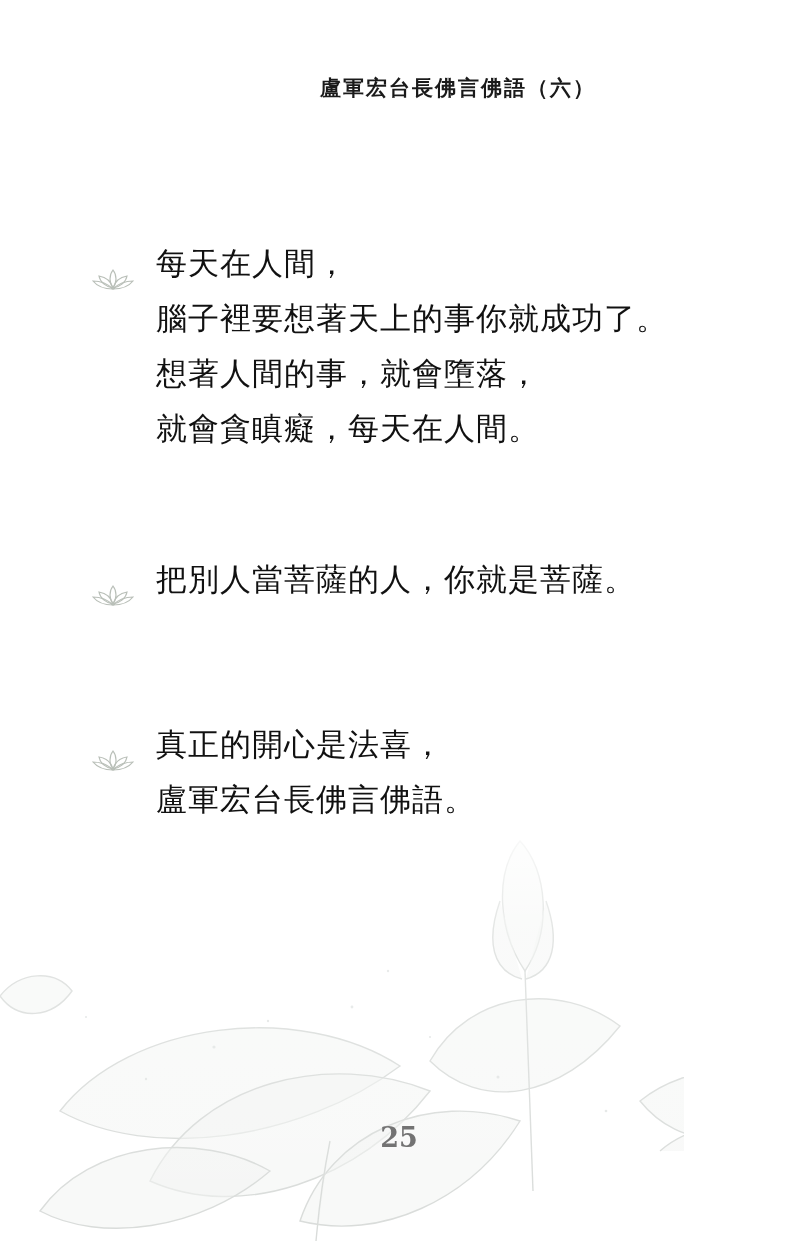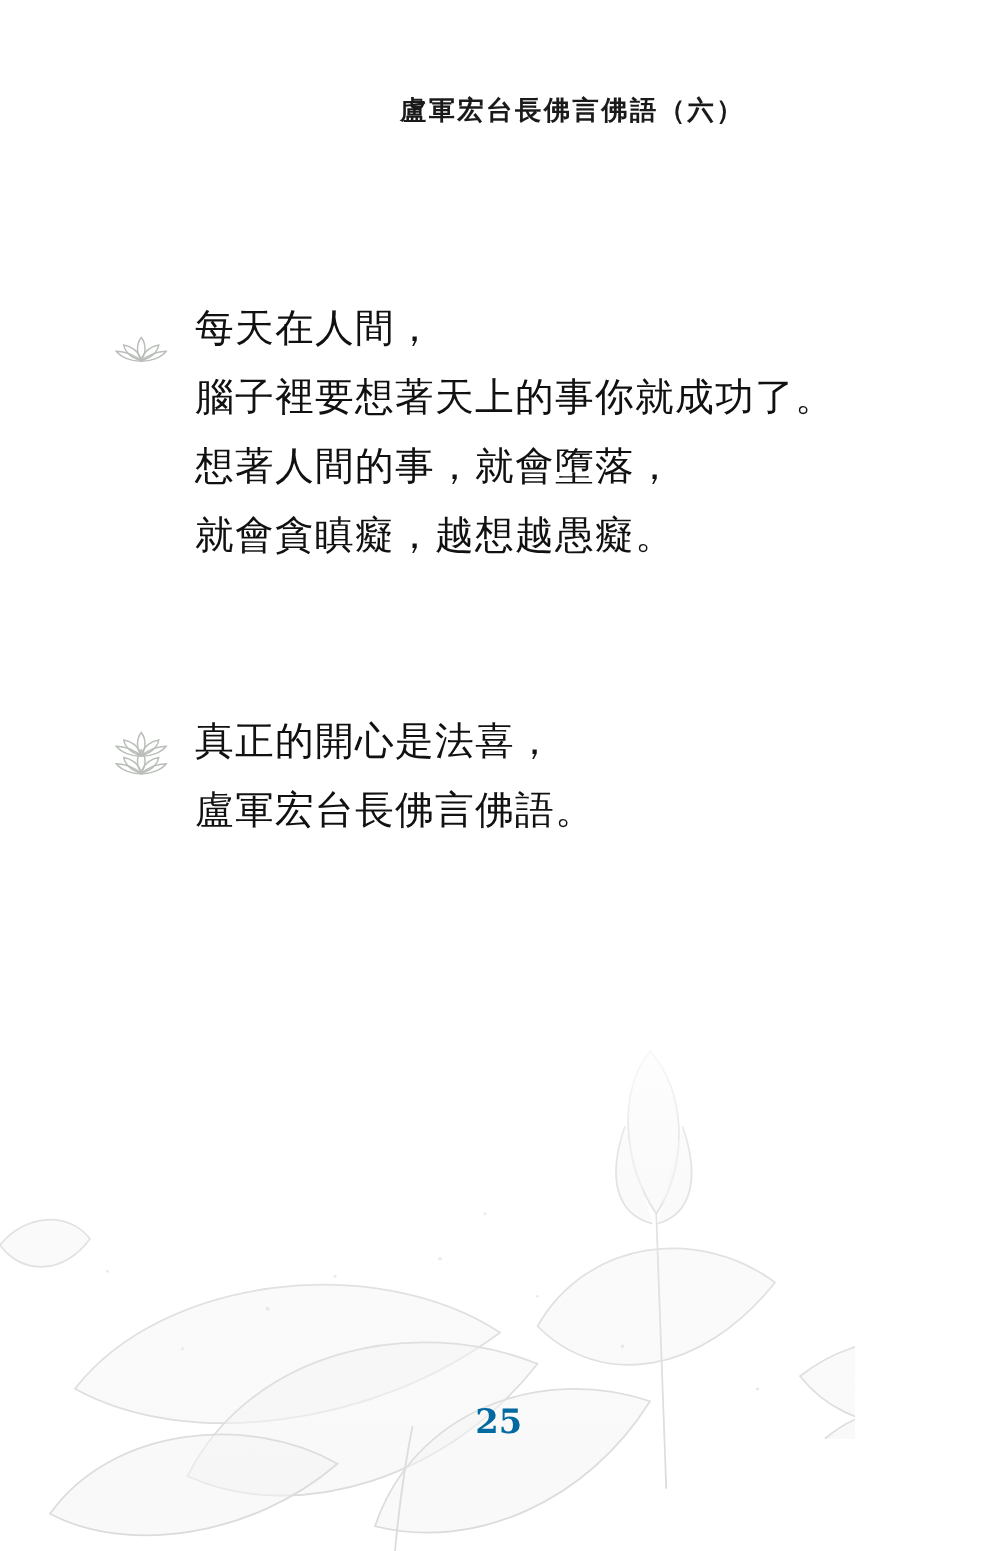--- a/index.html
+++ b/index.html
@@ -80,21 +80,21 @@
   
   .page-number {
     position: absolute;
     top: 1122px;
     left: 0;
     width: 798px;
     text-align: center;
     font-family: "DejaVu Serif", "Liberation Serif", serif;
     font-size: 27px;
     font-weight: 700;
-    color: #0369a1;
+    color: #737373;
     z-index: 3;
   }
 </style>
 </head>
 <body>
 
 <div class="page">
 
   <svg class="watermark" viewBox="0 0 798 430" aria-hidden="true">
     <defs>
@@ -153,33 +153,34 @@
           <path d="M21 4 C 25 9, 25 17, 21 22 C 17 17, 17 9, 21 4 Z"></path>
           <path d="M21 22 C 14 21, 8 16, 7 10 C 13 11, 19 15, 21 22 Z"></path>
           <path d="M21 22 C 28 21, 34 16, 35 10 C 29 11, 23 15, 21 22 Z"></path>
           <path d="M21 23 C 13 23, 5 20, 1 15 C 8 15, 16 18, 21 23 Z"></path>
           <path d="M21 23 C 29 23, 37 20, 41 15 C 34 15, 26 18, 21 23 Z"></path>
         </g>
       </svg>
       <div class="line">每天在人間，</div>
       <div class="line">腦子裡要想著天上的事你就成功了。</div>
       <div class="line">想著人間的事，就會墮落，</div>
-      <div class="line">就會貪瞋癡，越想越愚癡。</div>
+      <div class="line">就會貪瞋癡，每天在人間。</div>
     </div>
 
     <div class="entry" style="margin-bottom:110px;">
       <svg class="lotus-bullet" viewBox="0 0 42 26" aria-hidden="true">
         <g fill="none" stroke="#b9bfb8" stroke-width="1.2">
           <path d="M21 4 C 25 9, 25 17, 21 22 C 17 17, 17 9, 21 4 Z"></path>
           <path d="M21 22 C 14 21, 8 16, 7 10 C 13 11, 19 15, 21 22 Z"></path>
           <path d="M21 22 C 28 21, 34 16, 35 10 C 29 11, 23 15, 21 22 Z"></path>
           <path d="M21 23 C 13 23, 5 20, 1 15 C 8 15, 16 18, 21 23 Z"></path>
           <path d="M21 23 C 29 23, 37 20, 41 15 C 34 15, 26 18, 21 23 Z"></path>
         </g>
       </svg>
+      <div class="line">把別人當菩薩的人，你就是菩薩。</div>
     </div>
 
     <div class="entry" style="margin-bottom:0;">
       <svg class="lotus-bullet" viewBox="0 0 42 26" aria-hidden="true">
         <g fill="none" stroke="#b9bfb8" stroke-width="1.2">
           <path d="M21 4 C 25 9, 25 17, 21 22 C 17 17, 17 9, 21 4 Z"></path>
           <path d="M21 22 C 14 21, 8 16, 7 10 C 13 11, 19 15, 21 22 Z"></path>
           <path d="M21 22 C 28 21, 34 16, 35 10 C 29 11, 23 15, 21 22 Z"></path>
           <path d="M21 23 C 13 23, 5 20, 1 15 C 8 15, 16 18, 21 23 Z"></path>
           <path d="M21 23 C 29 23, 37 20, 41 15 C 34 15, 26 18, 21 23 Z"></path>

